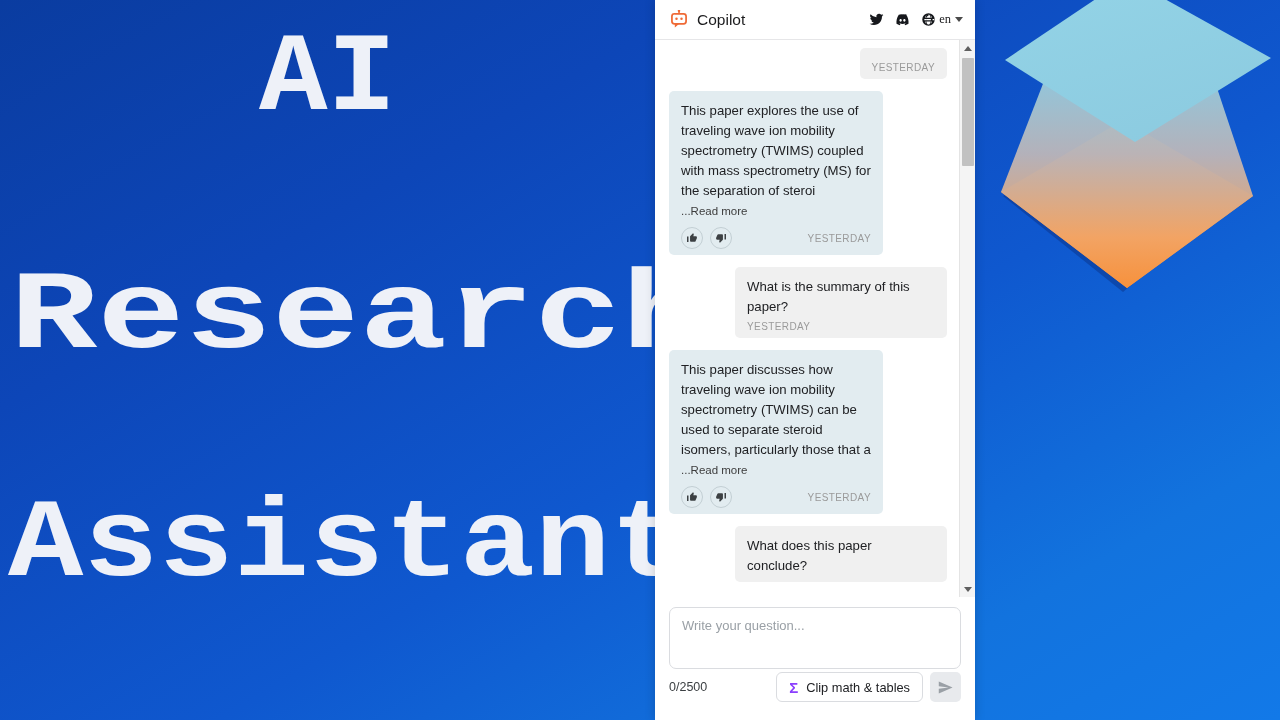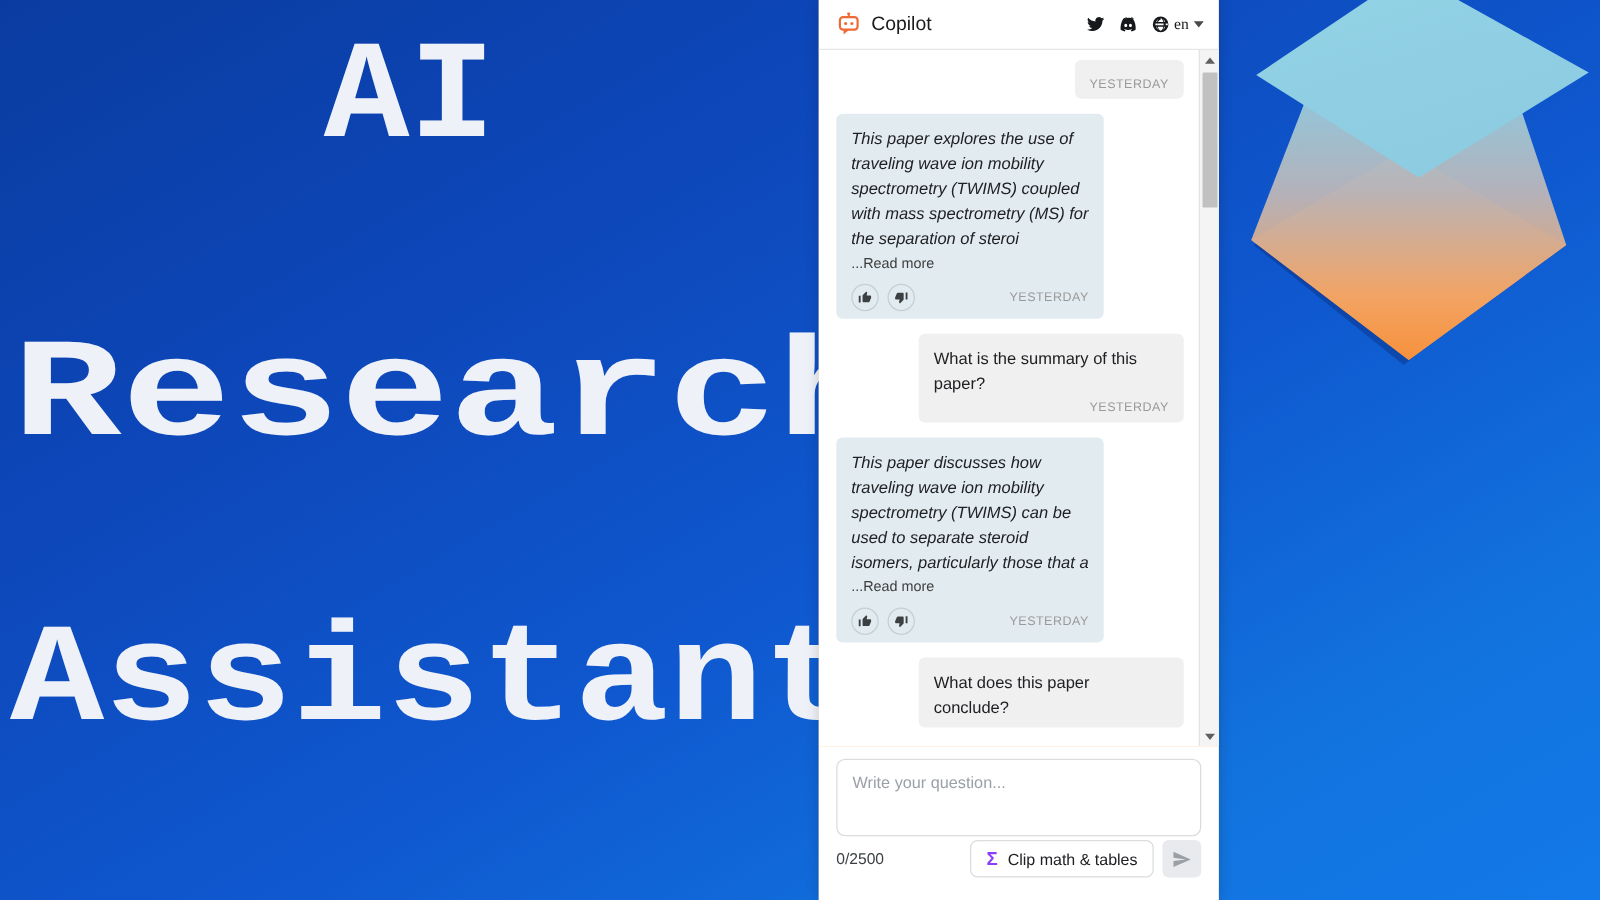--- a/index.html
+++ b/index.html
@@ -127,30 +127,29 @@
     position: relative;
   }
   .bubble.user { background: #f0f0f0; }
   .bubble.bot  { background: #e2ecf0; max-width: 214px; }
 
   .bubble-text {
     font-size: 13.2px;
     line-height: 20px;
     color: #202124;
   }
-  .bubble.bot .bubble-text { display: inline; font-style: italic; }
+  .bubble.bot .bubble-text { display: inline; }
   .read-more {
     font-size: 11.5px;
     color: #3d3d3d;
     font-weight: 400;
     white-space: nowrap;
   }
   .time {
     display: block;
-    text-align: right;
     font-size: 10px;
     letter-spacing: 0.4px;
     color: #9a9a9a;
     margin-top: 4px;
   }
   .bot-foot {
     display: flex;
     align-items: center;
     margin-top: 8px;
   }

